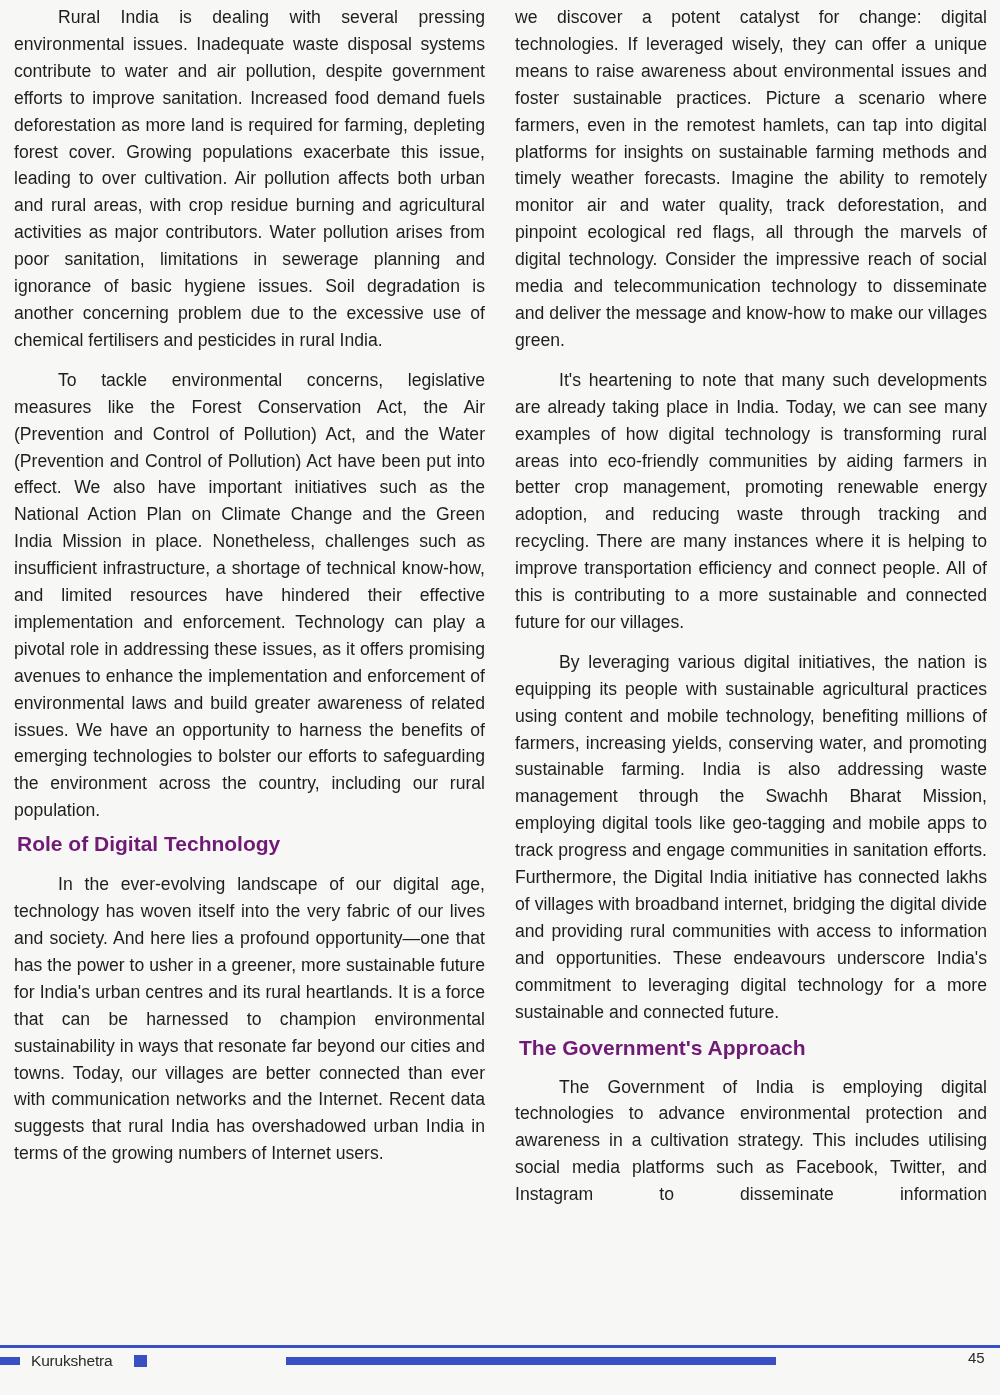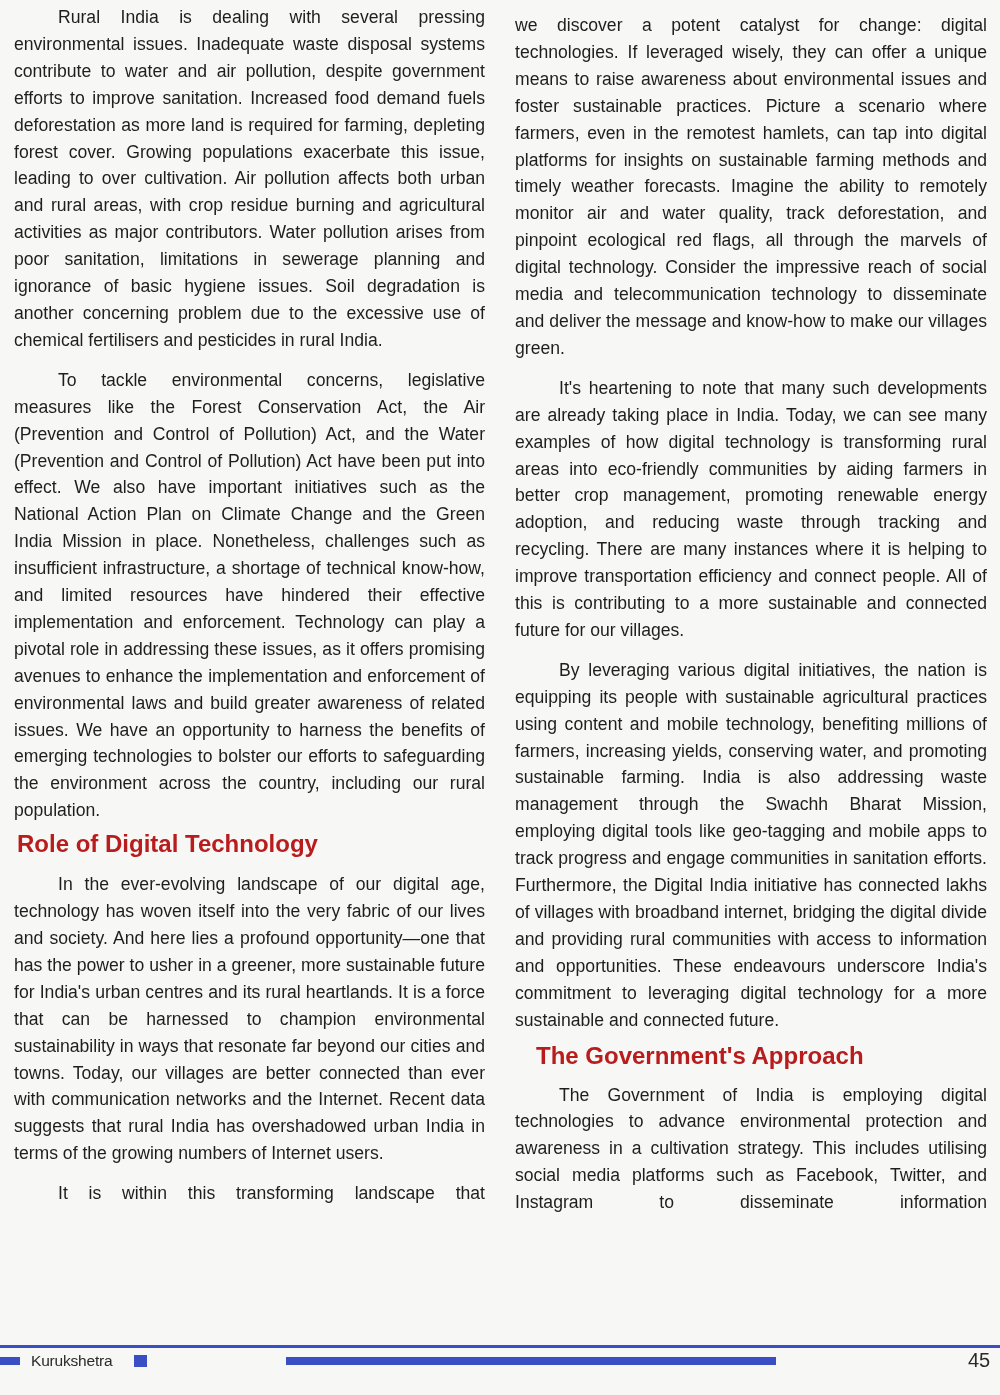--- a/index.html
+++ b/index.html
@@ -30,34 +30,33 @@
     .col-right {
       left: 515px;
       width: 472px;
     }
     .para {
       margin: 0 0 13px 0;
       text-indent: 44px;
     }
     .para.continued {
       text-indent: 0;
-      margin-top: 8px;
     }
     .para.last-bottom {
       margin-bottom: 0;
     }
     .heading {
-      color: #b91c1c;
+      color: #701a75;
       font-weight: bold;
-      font-size: 24px;
+      font-size: 21px;
       line-height: 26px;
       margin: -6px 0 14px 3px;
     }
     .col-right .heading {
-      margin: -4px 0 13px 21px;
+      margin: -4px 0 13px 4px;
     }
     
     .footer-rule {
       position: absolute;
       left: 0;
       top: 1345px;
       width: 1000px;
       height: 3px;
       background: #3b4fc4;
     }
@@ -105,32 +104,31 @@
       left: 160px;
       top: 0;
       letter-spacing: 0.2px;
       word-spacing: 4px;
       margin-top: 41px;
     }
     .footer .page-number {
       position: absolute;
       left: 968px;
       top: -3px;
-      font-size: 20px;
+      font-size: 15px;
     }
   </style>
 </head>
 <body>
 
 <div class="column col-left">
   <p class="para">Rural India is dealing with several pressing environmental issues. Inadequate waste disposal systems contribute to water and air pollution, despite government efforts to improve sanitation. Increased food demand fuels deforestation as more land is required for farming, depleting forest cover. Growing populations exacerbate this issue, leading to over cultivation. Air pollution affects both urban and rural areas, with crop residue burning and agricultural activities as major contributors. Water pollution arises from poor sanitation, limitations in sewerage planning and ignorance of basic hygiene issues. Soil degradation is another concerning problem due to the excessive use of chemical fertilisers and pesticides in rural India.</p>
   <p class="para">To tackle environmental concerns, legislative measures like the Forest Conservation Act, the Air (Prevention and Control of Pollution) Act, and the Water (Prevention and Control of Pollution) Act have been put into effect. We also have important initiatives such as the National Action Plan on Climate Change and the Green India Mission in place. Nonetheless, challenges such as insufficient infrastructure, a shortage of technical know-how, and limited resources have hindered their effective implementation and enforcement. Technology can play a pivotal role in addressing these issues, as it offers promising avenues to enhance the implementation and enforcement of environmental laws and build greater awareness of related issues. We have an opportunity to harness the benefits of emerging technologies to bolster our efforts to safeguarding the environment across the country, including our rural population.</p>
   <h2 class="heading">Role of Digital Technology</h2>
   <p class="para">In the ever-evolving landscape of our digital age, technology has woven itself into the very fabric of our lives and society. And here lies a profound opportunity—one that has the power to usher in a greener, more sustainable future for India's urban centres and its rural heartlands. It is a force that can be harnessed to champion environmental sustainability in ways that resonate far beyond our cities and towns. Today, our villages are better connected than ever with communication networks and the Internet. Recent data suggests that rural India has overshadowed urban India in terms of the growing numbers of Internet users.</p>
-  <p class="para last-bottom" style="text-align-last: justify;">It is within this transforming landscape that</p>
 </div>
 
 <div class="column col-right">
   <p class="para continued">we discover a potent catalyst for change: digital technologies. If leveraged wisely, they can offer a unique means to raise awareness about environmental issues and foster sustainable practices. Picture a scenario where farmers, even in the remotest hamlets, can tap into digital platforms for insights on sustainable farming methods and timely weather forecasts. Imagine the ability to remotely monitor air and water quality, track deforestation, and pinpoint ecological red flags, all through the marvels of digital technology. Consider the impressive reach of social media and telecommunication technology to disseminate and deliver the message and know-how to make our villages green.</p>
   <p class="para">It's heartening to note that many such developments are already taking place in India. Today, we can see many examples of how digital technology is transforming rural areas into eco-friendly communities by aiding farmers in better crop management, promoting renewable energy adoption, and reducing waste through tracking and recycling. There are many instances where it is helping to improve transportation efficiency and connect people. All of this is contributing to a more sustainable and connected future for our villages.</p>
   <p class="para">By leveraging various digital initiatives, the nation is equipping its people with sustainable agricultural practices using content and mobile technology, benefiting millions of farmers, increasing yields, conserving water, and promoting sustainable farming. India is also addressing waste management through the Swachh Bharat Mission, employing digital tools like geo-tagging and mobile apps to track progress and engage communities in sanitation efforts. Furthermore, the Digital India initiative has connected lakhs of villages with broadband internet, bridging the digital divide and providing rural communities with access to information and opportunities. These endeavours underscore India's commitment to leveraging digital technology for a more sustainable and connected future.</p>
   <h2 class="heading">The Government's Approach</h2>
   <p class="para last-bottom" style="text-align-last: justify;">The Government of India is employing digital technologies to advance environmental protection and awareness in a cultivation strategy. This includes utilising social media platforms such as Facebook, Twitter, and Instagram to disseminate information</p>
 </div>
 

